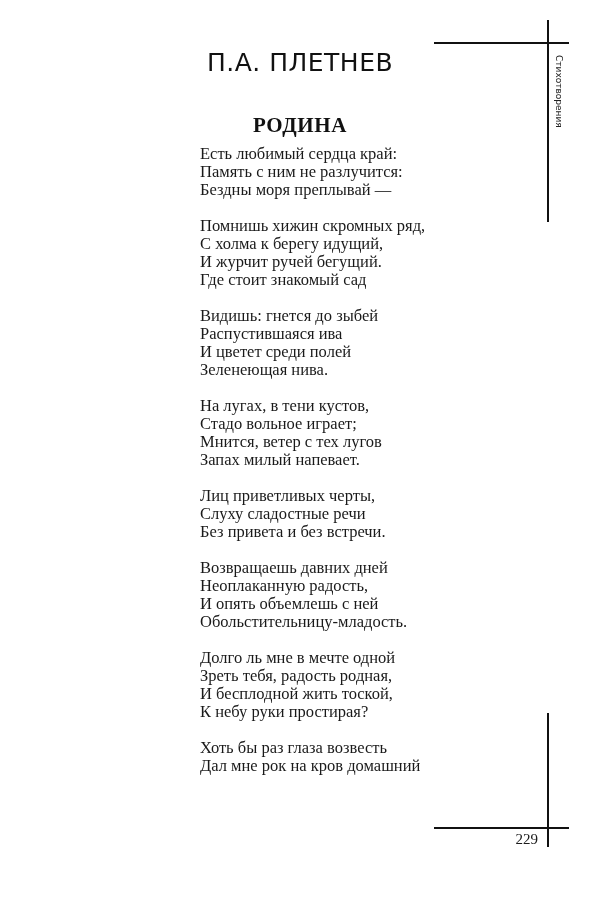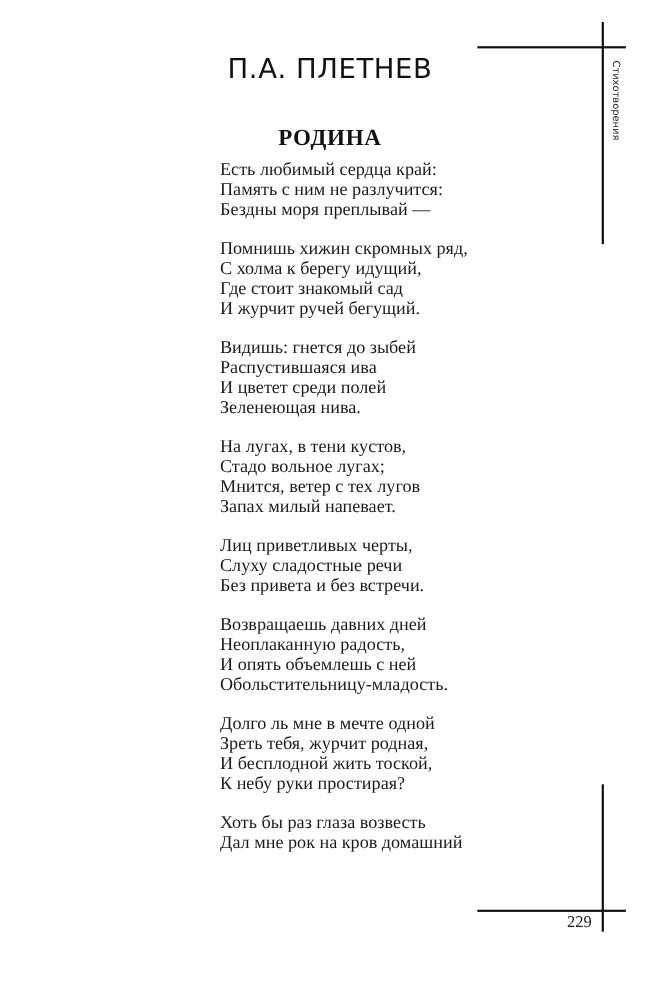--- a/index.html
+++ b/index.html
@@ -110,49 +110,49 @@
 
   <div class="poem">
     <div class="stanza">
       <span class="line">Есть любимый сердца край:</span>
       <span class="line">Память с ним не разлучится:</span>
       <span class="line">Бездны моря преплывай —</span>
     </div>
     <div class="stanza">
       <span class="line">Помнишь хижин скромных ряд,</span>
       <span class="line">С холма к берегу идущий,</span>
+      <span class="line">И журчит ручей бегущий.</span>
       <span class="line">Где стоит знакомый сад</span>
-      <span class="line">И журчит ручей бегущий.</span>
     </div>
     <div class="stanza">
       <span class="line">Видишь: гнется до зыбей</span>
       <span class="line">Распустившаяся ива</span>
       <span class="line">И цветет среди полей</span>
       <span class="line">Зеленеющая нива.</span>
     </div>
     <div class="stanza">
       <span class="line">На лугах, в тени кустов,</span>
-      <span class="line">Стадо вольное лугах;</span>
+      <span class="line">Стадо вольное играет;</span>
       <span class="line">Мнится, ветер с тех лугов</span>
       <span class="line">Запах милый напевает.</span>
     </div>
     <div class="stanza">
       <span class="line">Лиц приветливых черты,</span>
       <span class="line">Слуху сладостные речи</span>
       <span class="line">Без привета и без встречи.</span>
     </div>
     <div class="stanza">
       <span class="line">Возвращаешь давних дней</span>
       <span class="line">Неоплаканную радость,</span>
       <span class="line">И опять объемлешь с ней</span>
       <span class="line">Обольстительницу-младость.</span>
     </div>
     <div class="stanza">
       <span class="line">Долго ль мне в мечте одной</span>
-      <span class="line">Зреть тебя, журчит родная,</span>
+      <span class="line">Зреть тебя, радость родная,</span>
       <span class="line">И бесплодной жить тоской,</span>
       <span class="line">К небу руки простирая?</span>
     </div>
     <div class="stanza">
       <span class="line">Хоть бы раз глаза возвесть</span>
       <span class="line">Дал мне рок на кров домашний</span>
     </div>
   </div>
 
   <div class="rule" style="left:547px; top:713px; width:1.5px; height:134px;"></div>

